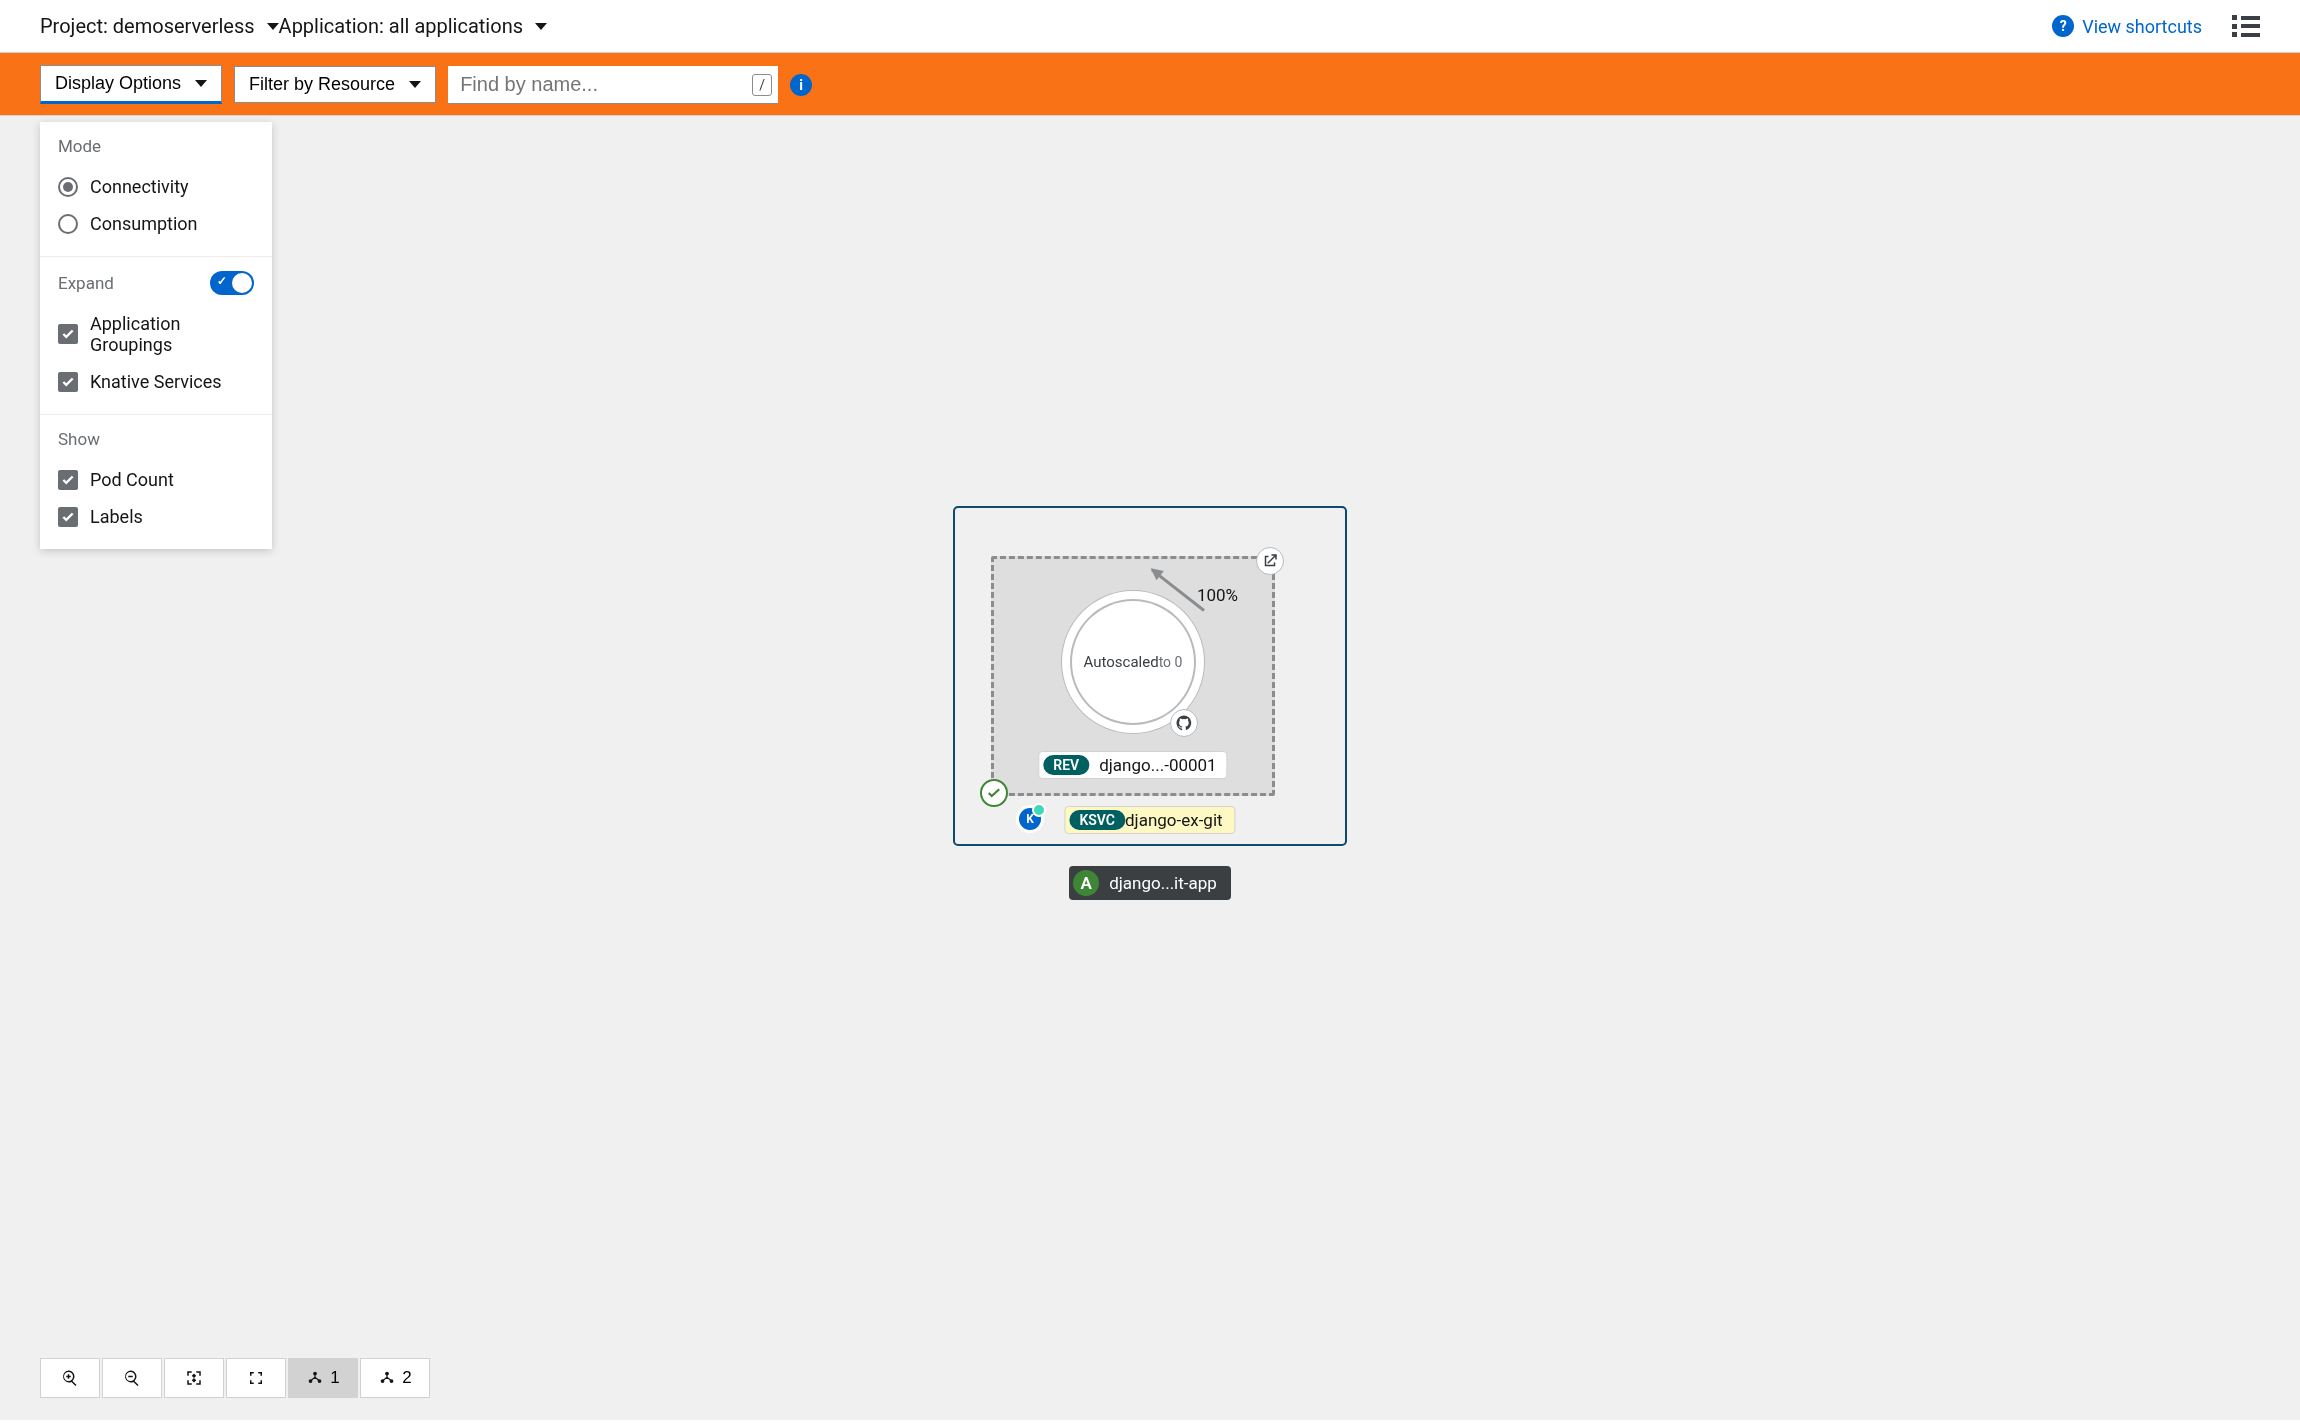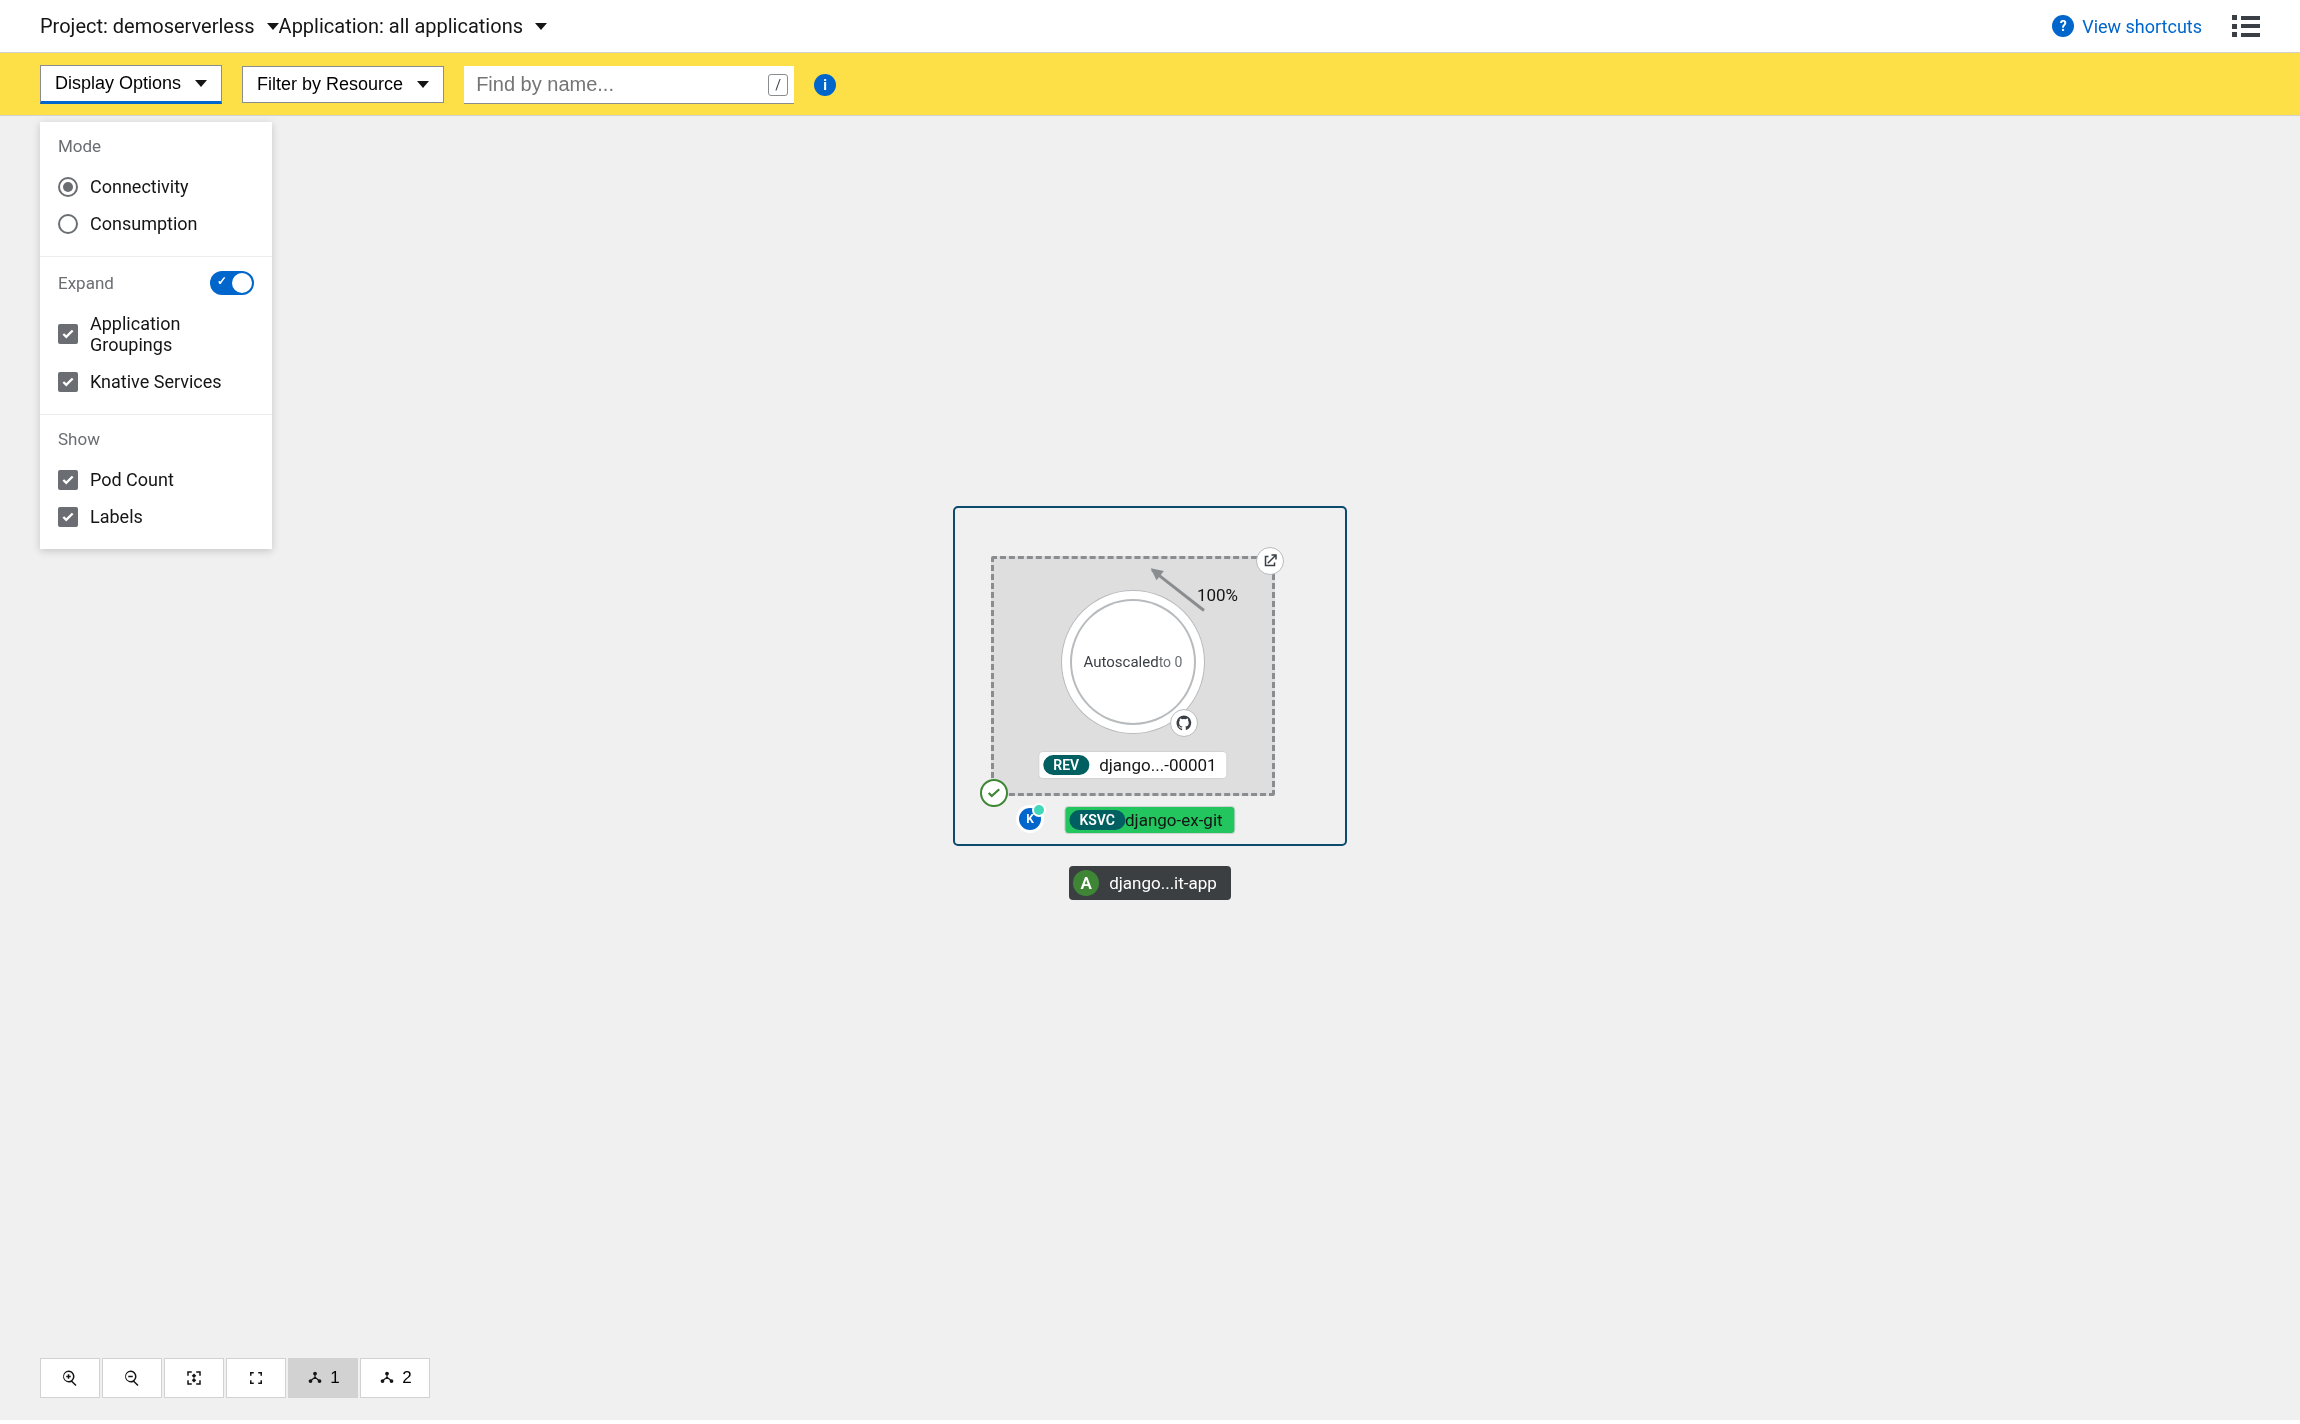--- a/index.html
+++ b/index.html
@@ -48,24 +48,24 @@
   .topology-list-icon .bar { flex:1;height:4px;background:#393f44;}
   .caret-down {
     width: 0; height: 0;
     border-left: 6px solid transparent;
     border-right: 6px solid transparent;
     border-top: 7px solid #151515;
   }
   .toolbar {
     display: flex;
     align-items: center;
-    gap: 20px;
+    gap: 12px;
     padding: 12px 40px 11px;
     border-bottom: 1px solid #d2d2d2;
-    background: #fde047;
+    background: #f97316;
   }
   .toolbar .select-btn {
     background: #fff;
     border: 1px solid #8a8d90;
     padding: 7px 14px;
     display: flex;
     align-items: center;
     gap: 14px;
     font-size: 18px;
     cursor: pointer;
@@ -210,21 +210,21 @@
     background:#fff; border:1px solid #d2d2d2; border-radius:4px;
     display:flex;align-items:flex-end; gap:10px; padding:3px 10px 3px 4px;
     font-size: 17px;
   }
   .badge {
     background:#005f60; color:#fff; border-radius: 12px;
     padding: 2px 10px; font-size: 14px; font-weight: 600;
   }
   .ksvc-label {
     position:absolute; bottom:10px; left:50%; transform:translateX(-50%);
-    background:#22c55e; border:1px solid #d2d2d2; border-radius:4px;
+    background:#fef9c3; border:1px solid #d2d2d2; border-radius:4px;
     display:flex;align-items:center; padding:3px 12px 3px 4px;
     font-size:17px;
   }
   .knative-decorator {
     position:absolute; bottom:14px; left:64px;
     width:22px;height:22px;border-radius:50%;
     background:#0066cc; color:#fff;
     display:flex;align-items:center;justify-content:center;
     font-size:12px; font-weight:bold;
     box-shadow: 0 0 0 3px #fff;

